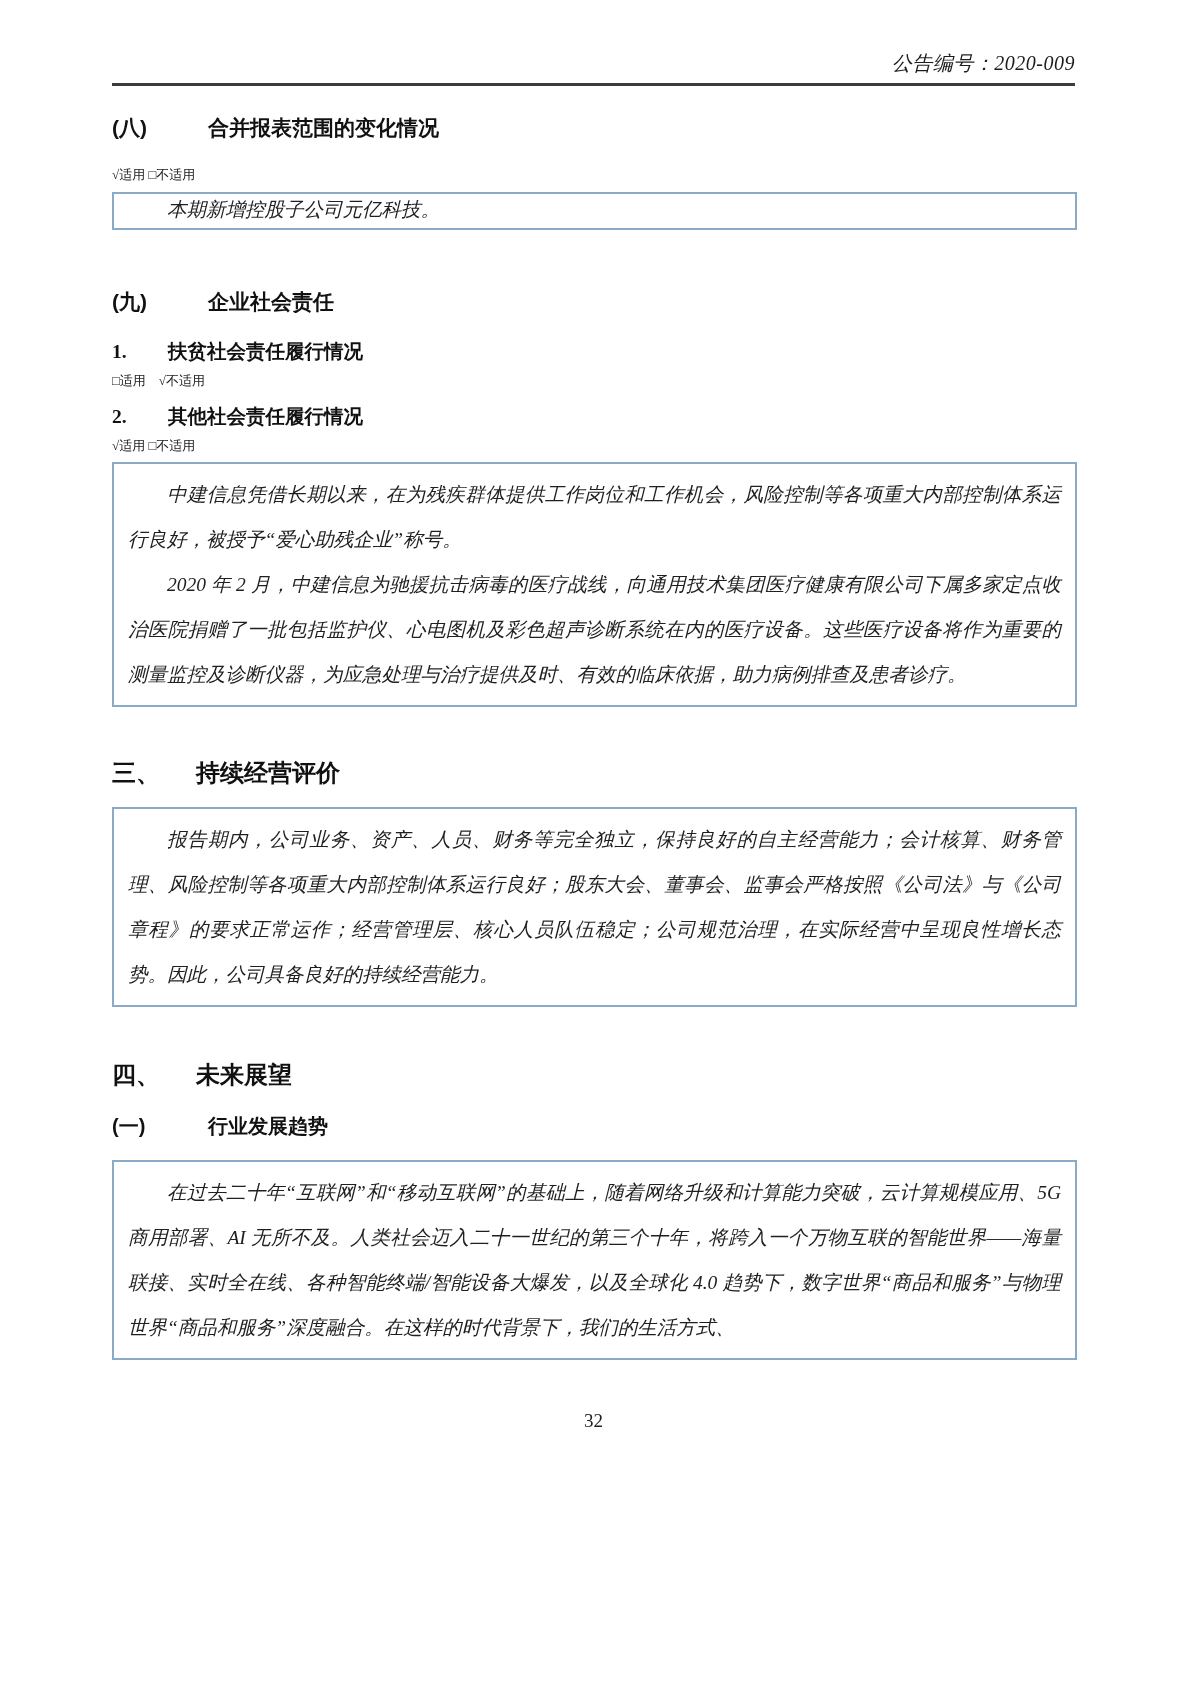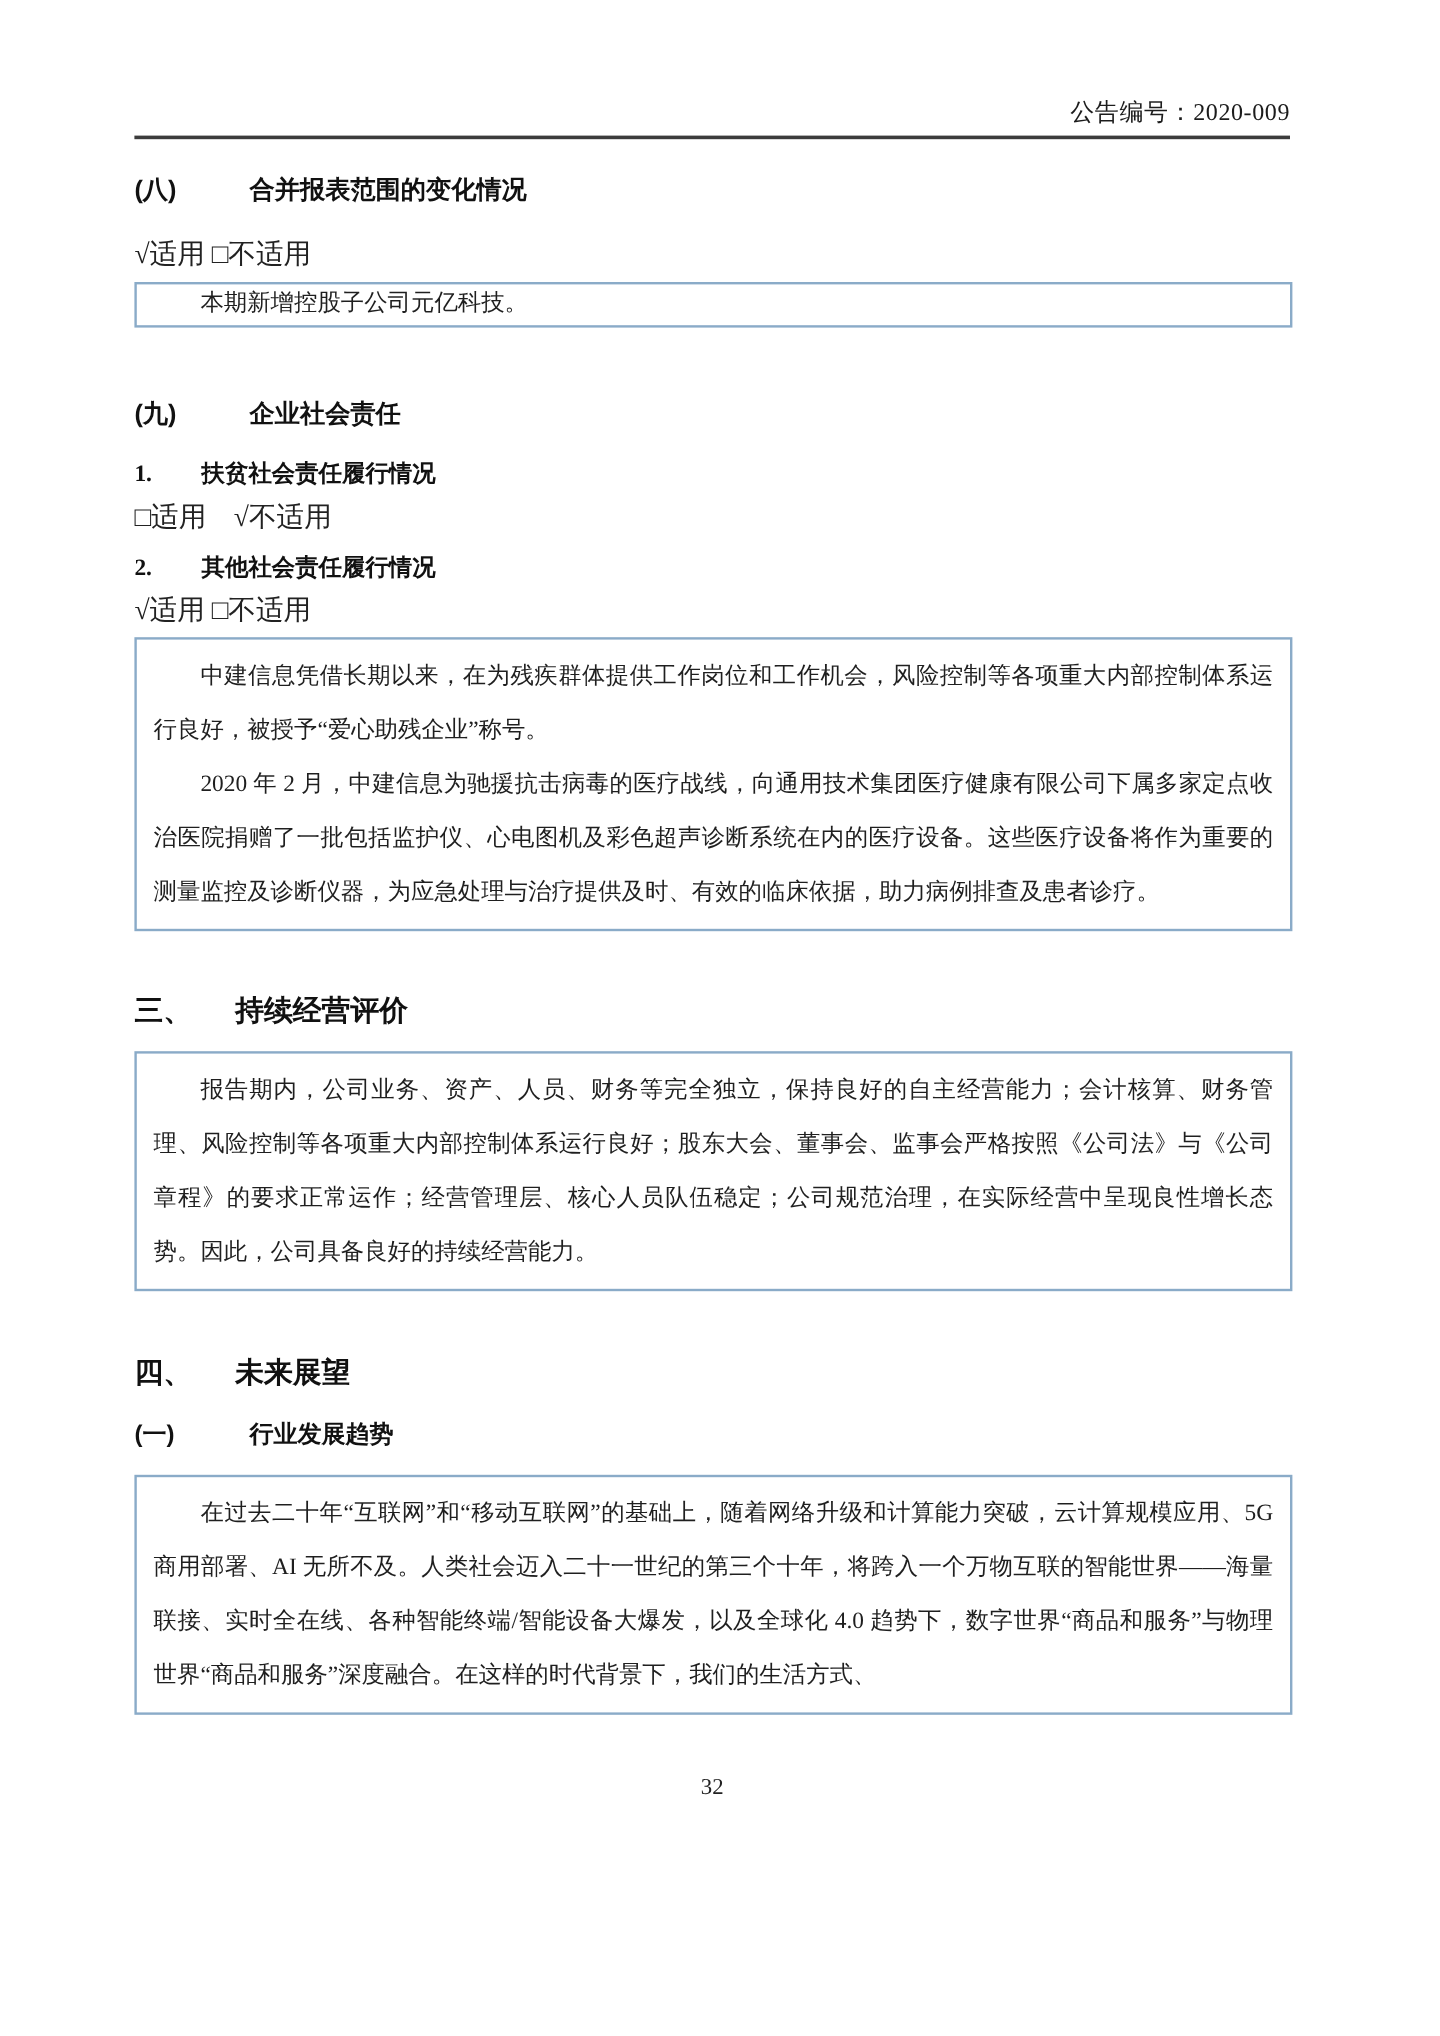--- a/index.html
+++ b/index.html
@@ -14,24 +14,25 @@
     font-family: "Liberation Serif", serif;
     color: #1c1c1c;
     -webkit-font-smoothing: antialiased;
   }
   .content {
     margin-left: 112px;
     width: 963px;
   }
   
   .doc-header {
-    padding-top: 80px;
+    padding-top: 50px;
     text-align: right;
     font-size: 20px;
     letter-spacing: 0.5px;
+    font-style: italic;
   }
   .header-rule {
     margin-top: 6px;
     height: 0;
     border-bottom: 3px solid #3c3c3c;
     width: 963px;
   }
   
   .h2 {
     display: flex;
@@ -64,38 +65,39 @@
     display: flex;
     align-items: baseline;
     font-family: "Liberation Sans", sans-serif;
     font-weight: bold;
     font-size: 19.5px;
     color: #111;
   }
   .item-heading .item-num { width: 56px; flex: 0 0 56px; font-family: "Liberation Serif", serif; }
   
   .applicability {
-    font-size: 23px;
+    font-size: 13px;
     color: #222;
     white-space: pre-wrap;
   }
   
   .textbox {
     border: 2px solid #8aabc8;
     background: #ffffff;
     box-sizing: border-box;
     width: 965px;
   }
   .textbox p {
     margin: 0;
     font-size: 19.5px;
     line-height: 45px;
     text-indent: 2em;
     text-align: justify;
     color: #1f1f1f;
+    font-style: italic;
   }
   .textbox.single {
     padding: 4px 14px 6px 14px;
   }
   .textbox.single p {
     line-height: 24px;
   }
   .textbox.multi {
     padding: 8px 14px 8px 14px;
   }

